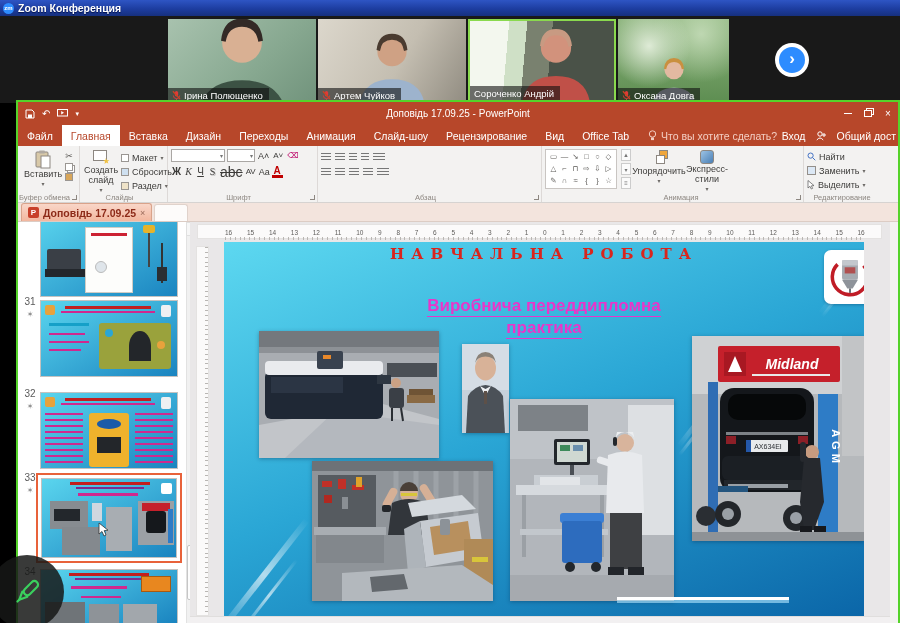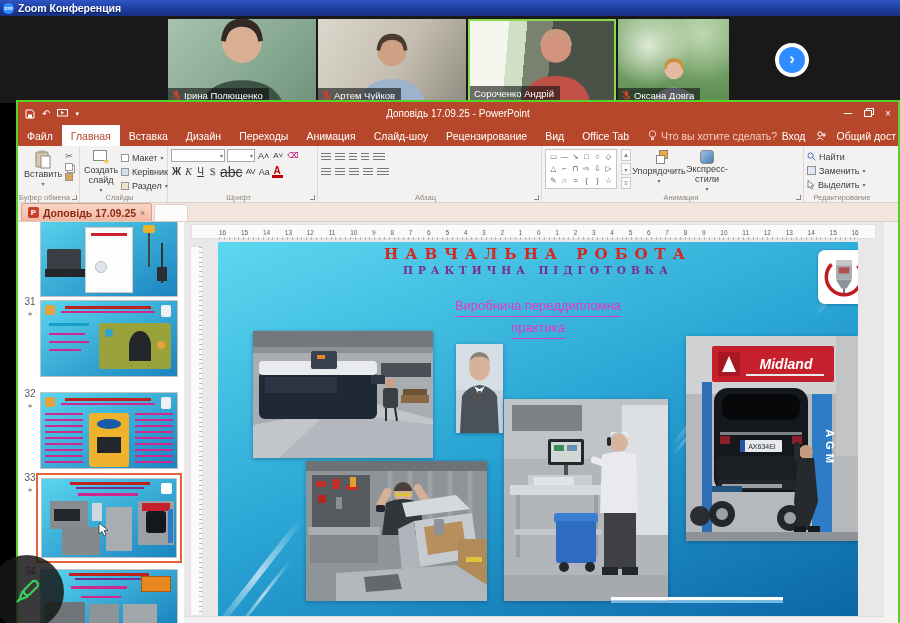--- a/index.html
+++ b/index.html
@@ -122,40 +122,40 @@
   .mini{position:absolute;inset:0;background:linear-gradient(150deg,#5ad5ee,#1a84c0);}
   .mm{position:absolute;}
   .scrolltrack{position:absolute;right:0;top:0;width:12px;height:401px;background:#f1f1f1;
                border-left:1px solid #e2e2e2;}
   .scrollup{position:absolute;right:0;top:0;width:12px;height:14px;background:#f7f7f7;border:1px solid #e0e0e0;
             font-size:5px;color:#777;display:flex;align-items:center;justify-content:center;cursor:pointer;}
   .scrollthumb{position:absolute;right:1px;top:323px;width:10px;height:55px;background:#fdfdfd;
                border:1px solid #c6c6c6;border-radius:2px;cursor:pointer;}
 
   
-  .mainarea{position:absolute;left:166px;top:120px;width:700px;height:401px;background:#e9e7e8;overflow:hidden;}
+  .mainarea{position:absolute;left:172px;top:120px;width:700px;height:401px;background:#e9e7e8;overflow:hidden;}
   .hruler{position:absolute;left:7px;top:2px;width:685px;height:15px;background:#fbfafa;border:1px solid #e4e2e1;}
   .hruler-nums{position:absolute;left:27px;top:0;width:640px;height:15px;display:flex;
                justify-content:space-between;align-items:center;font-size:6.5px;color:#5f5d5b;
                background:repeating-linear-gradient(90deg,#b9b6b3 0 1px,transparent 1px 4.85px) bottom/100% 3px no-repeat;}
   .vruler{position:absolute;left:6px;top:24px;width:13px;height:370px;background:#fbfafa;border:1px solid #e4e2e1;
           background-image:repeating-linear-gradient(180deg,#b9b6b3 0 1px,transparent 1px 4.85px);
           background-size:3px 100%;background-position:right;background-repeat:no-repeat;}
   .bottomstrip{position:absolute;left:0;bottom:0;width:700px;height:7px;background:#f2f0f1;border-top:1px solid #e0dedd;}
 
   
   .slide{position:absolute;left:34px;top:20px;width:640px;height:374px;overflow:hidden;cursor:default;
          background:linear-gradient(158deg,#5dd8f0 0%,#2aa6d5 48%,#0b66a8 100%);}
   .stripe{position:absolute;background:linear-gradient(90deg,rgba(255,255,255,0),rgba(255,255,255,.65),rgba(255,255,255,0));transform:rotate(-52deg);}
   .s-title{position:absolute;top:3px;left:0;width:100%;text-align:center;color:#d9251d;
            font-family:"DejaVu Serif",serif;font-weight:bold;font-size:15px;letter-spacing:7px;}
   .s-sub{position:absolute;top:22px;left:0;width:100%;text-align:center;color:#7b2d8e;
          font-family:"DejaVu Serif",serif;font-weight:bold;font-size:10.5px;letter-spacing:5px;}
   .s-head{position:absolute;top:53px;left:0;width:100%;text-align:center;color:#e935c9;
-          font-weight:normal;font-size:13px;line-height:21px;}
+          font-weight:bold;font-size:17px;line-height:21px;}
   .s-head div{display:inline-block;border-bottom:1.5px solid #e935c9;}
   .s-sup{position:absolute;top:126px;left:293px;width:190px;text-align:center;color:#e935c9;
          font-weight:bold;font-size:11.5px;text-decoration:underline;}
   .logo{position:absolute;left:600px;top:8px;width:52px;height:54px;background:#fff;border-radius:7px;
         box-shadow:0 1px 3px rgba(0,40,80,.35);display:flex;align-items:center;justify-content:center;}
   .photo{position:absolute;box-shadow:0 1px 4px rgba(0,30,60,.35);}
   .wline{position:absolute;left:393px;top:355px;width:172px;height:3px;background:#fff;
          box-shadow:0 3px 0 rgba(170,225,250,.65);}
   .cursor{position:absolute;z-index:30;}
 
@@ -332,21 +332,21 @@
             <span class="caret">▾</span>
           </div>
           <div style="display:flex;flex-direction:column;justify-content:flex-start;gap:1px;padding-top:2px">
             <div class="srow">
                 <span class="sq"></span>
                 <span>Макет</span>
                 <span class="caret">▾</span>
               </div>
             <div class="srow">
                 <span class="sq" style="background:#cfe0f0"></span>
-                <span>Керівник</span>
+                <span>Сбросить</span>
               </div>
             <div class="srow">
                 <span class="sq" style="background:#efe3c8"></span>
                 <span>Раздел</span>
                 <span class="caret">▾</span>
               </div>
           </div>
         </div>
         <div class="glabel">Слайды</div>
       </div>
@@ -613,21 +613,20 @@
 
       <div class="slide">
         <div class="stripe" style="left:560px;top:-6px;width:190px;height:6px"></div>
         <div class="stripe" style="left:575px;top:26px;width:120px;height:3px"></div>
         <div class="stripe" style="left:430px;top:150px;width:130px;height:5px"></div>
         <div class="stripe" style="left:440px;top:180px;width:80px;height:3px"></div>
         <div class="stripe" style="left:-30px;top:330px;width:140px;height:6px"></div>
         <div class="stripe" style="left:0px;top:352px;width:90px;height:3px"></div>
 
         <div class="s-title">НАВЧАЛЬНА РОБОТА</div>
-        <div class="s-sub">ПРАКТИЧНА ПІДГОТОВКА</div>
         <div class="s-head">
           <div>Виробнича переддипломна</div><br>
           <div>практика</div>
         </div>
 
         <div class="logo">
           <svg width="46" height="48" viewBox="0 0 52 54">
             <circle cx="26" cy="27" r="20" fill="none" stroke="#c01c26" stroke-width="4" stroke-dasharray="92 34" transform="rotate(-40 26 27)"></circle>
             <rect x="17" y="8" width="18" height="22" rx="2" fill="#a6abb1"></rect>
             <rect x="17" y="8" width="18" height="6" fill="#c3c8cd"></rect>

